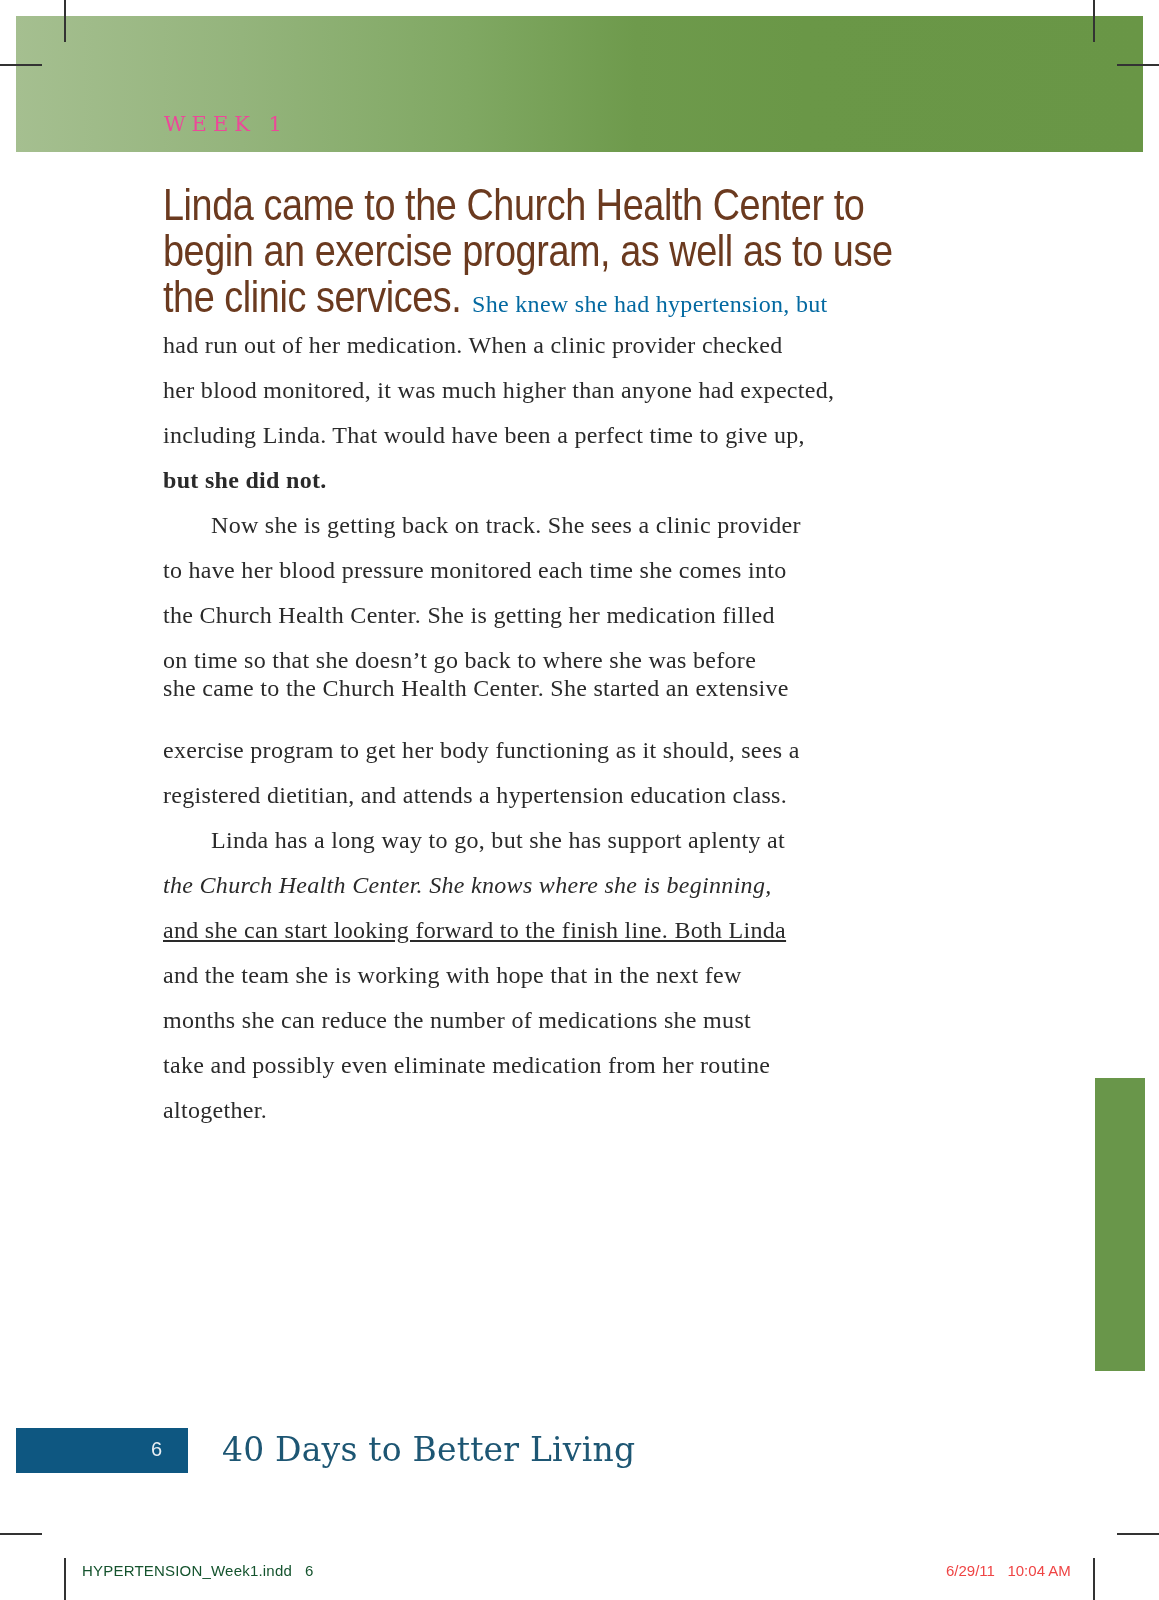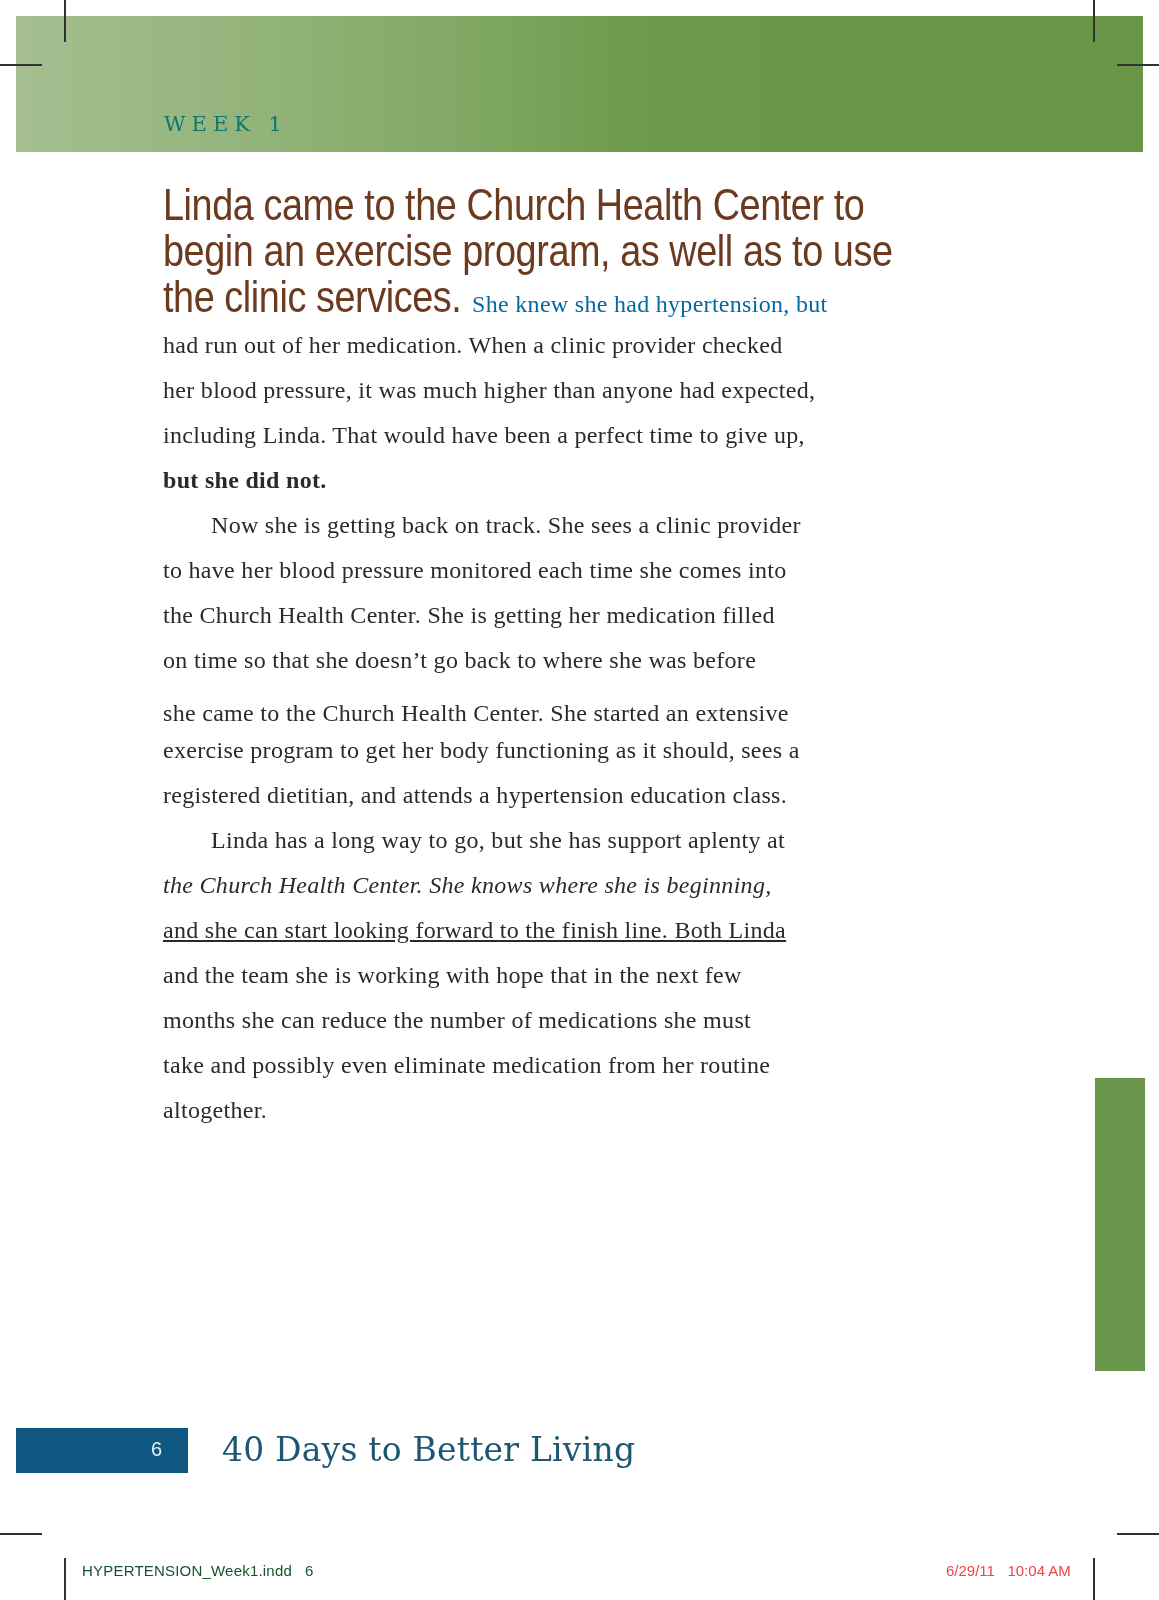--- a/index.html
+++ b/index.html
@@ -5,21 +5,21 @@
     html, body { margin: 0; padding: 0; background: #ffffff; }
     body { width: 1159px; height: 1600px; position: relative; overflow: hidden; }
 
     .header-band {
       position: absolute; left: 16px; top: 16px; width: 1127px; height: 136px;
       background: linear-gradient(to right, #a5bf90 0%, #94b47c 20%, #80a863 40%, #6e9a4c 55%, #6a9747 70%, #699646 100%);
     }
     .week-label {
       position: absolute; left: 164px; top: 112px;
       font-family: "DejaVu Serif", "Liberation Serif", serif;
-      font-size: 21px; letter-spacing: 6px; color: #0f766e;
+      font-size: 21px; letter-spacing: 6px; color: #ec4899;
     }
 
     .crop { position: absolute; background: #333; }
 
     .content {
       position: absolute; left: 163px; top: 182px; width: 820px;
     }
     .lead {
       font-family: "Liberation Sans", sans-serif;
       font-size: 45px; line-height: 46px; color: #6b3a1f;
@@ -87,28 +87,28 @@
 <div class="content">
   <div class="lead">
     <span class="lead-line">Linda came to the Church Health Center to</span>
     <span class="lead-line">begin an exercise program, as well as to use</span>
     <span class="lead-line"><span>the clinic services.</span><span class="body-inline">She knew she had hypertension, but</span></span>
   </div>
 </div>
 
 <div class="para-lines" style="top:0;">
   <div class="line" style="top:332px;">had run out of her medication. When a clinic provider checked</div>
-  <div class="line" style="top:377px;">her blood pressure, it was much higher than anyone had expected,</div>
+  <div class="line" style="top:377px;">her blood monitored, it was much higher than anyone had expected,</div>
   <div class="line" style="top:422px;">including Linda. That would have been a perfect time to give up,</div>
   <div class="line" style="top:467px;font-weight:bold;">but she did not.</div>
   <div class="line indent" style="top:512px;">Now she is getting back on track. She sees a clinic provider</div>
   <div class="line" style="top:557px;">to have her blood pressure monitored each time she comes into</div>
   <div class="line" style="top:602px;">the Church Health Center. She is getting her medication filled</div>
   <div class="line" style="top:647px;">on time so that she doesn’t go back to where she was before</div>
-  <div class="line" style="top:700px;">she came to the Church Health Center. She started an extensive</div>
+  <div class="line" style="top:675px;">she came to the Church Health Center. She started an extensive</div>
   <div class="line" style="top:737px;">exercise program to get her body functioning as it should, sees a</div>
   <div class="line" style="top:782px;">registered dietitian, and attends a hypertension education class.</div>
   <div class="line indent" style="top:827px;">Linda has a long way to go, but she has support aplenty at</div>
   <div class="line" style="top:872px;font-style:italic;">the Church Health Center. She knows where she is beginning,</div>
   <div class="line" style="top:917px;text-decoration:underline;">and she can start looking forward to the finish line. Both Linda</div>
   <div class="line" style="top:962px;">and the team she is working with hope that in the next few</div>
   <div class="line" style="top:1007px;">months she can reduce the number of medications she must</div>
   <div class="line" style="top:1052px;text-align:center;">take and possibly even eliminate medication from her routine</div>
   <div class="line" style="top:1097px;">altogether.</div>
 </div>

